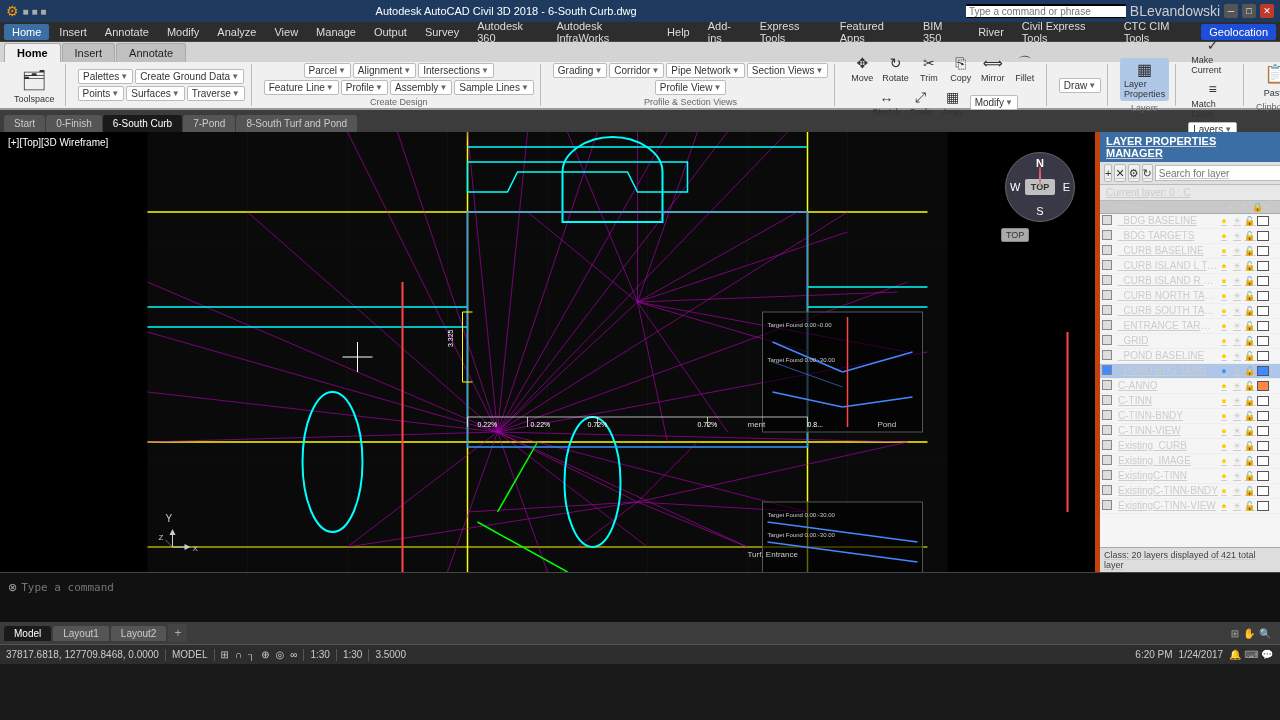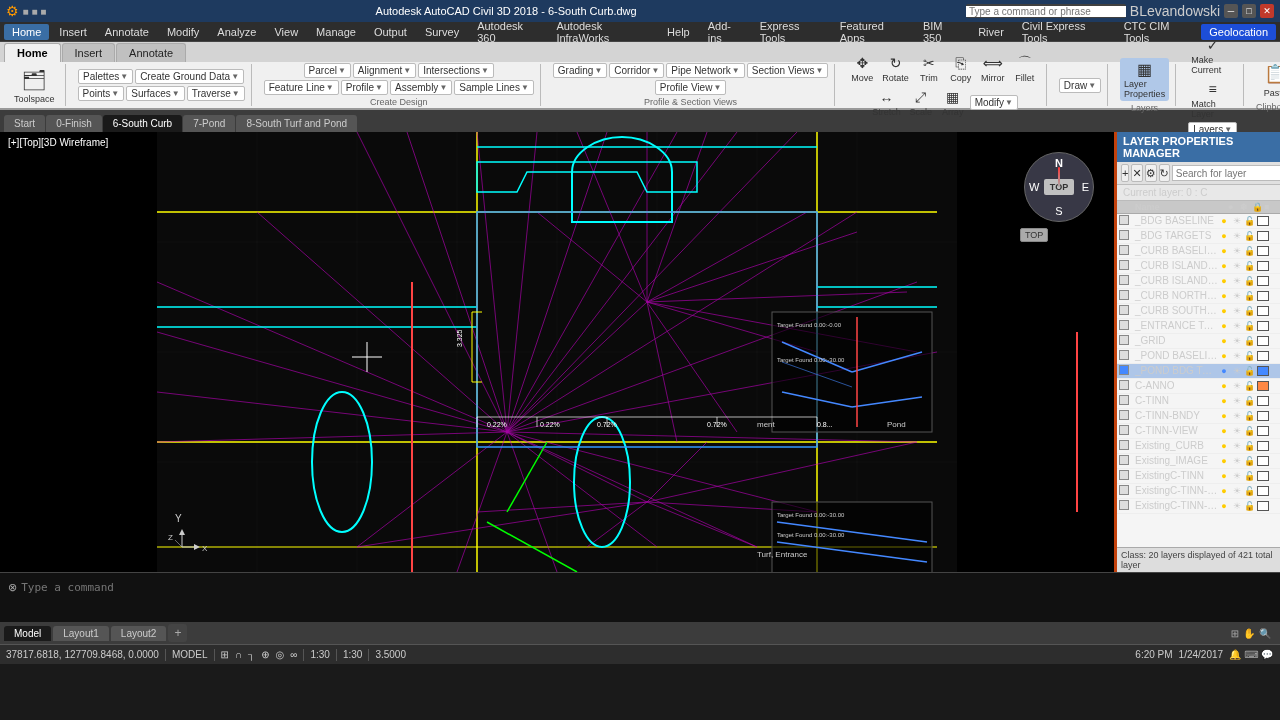--- a/index.html
+++ b/index.html
@@ -64,21 +64,21 @@
     .compass-needle { position: absolute; top: 50%; left: 50%; width: 2px; height: 20px; background: linear-gradient(#ff3333, #aaa); transform-origin: bottom; transform: translateX(-50%) translateY(-100%) rotate(0deg); border-radius: 2px; }
     .top-btn { position: absolute; top: 4px; right: 4px; background: #c0c0c0; border: 1px solid #888; border-radius: 3px; padding: 2px 6px; font-size: 9px; color: #333; cursor: pointer; }
 
     
     .viewport-label { position: absolute; top: 4px; left: 4px; color: #fff; font-size: 10px; background: rgba(0,0,0,0.5); padding: 1px 4px; border-radius: 2px; }
 
     
     #drawing-svg { width: 100%; height: 100%; }
 
     
-    #right-panel { width: 166px; background: #f5f5f5; border-left: 3px solid #c2410c; display: flex; flex-direction: column; }
+    #right-panel { width: 185px; background: #f5f5f5; border-left: 5px solid #c2410c; display: flex; flex-direction: column; text-decoration: underline; }
     #layer-panel-title { background: #3a6ea5; color: #fff; padding: 3px 6px; font-size: 11px; font-weight: bold; }
     #layer-panel-toolbar { background: #e0e0e0; padding: 2px 4px; display: flex; align-items: center; gap: 2px; border-bottom: 1px solid #bbb; }
     .lp-btn { width: 18px; height: 18px; display: flex; align-items: center; justify-content: center; cursor: pointer; color: #333; font-size: 11px; border-radius: 2px; border: 1px solid #bbb; background: #f0f0f0; }
     #layer-search { flex: 1; height: 16px; font-size: 10px; border: 1px solid #bbb; padding: 0 3px; background: #fff; }
     #layer-current { background: #e8e8e8; padding: 2px 6px; font-size: 10px; border-bottom: 1px solid #bbb; }
     #layer-list { flex: 1; overflow-y: auto; }
     .layer-row { display: flex; padding: 1px 2px; border-bottom: 1px solid #eee; cursor: pointer; font-size: 10px; }
     .layer-row.active { background: #aec6e8; }
     .layer-row .l-name { flex: 1; overflow: hidden; text-overflow: ellipsis; white-space: nowrap; font-size: 10px; padding-left: 4px; }
     .layer-row .l-icons { width: 60px; display: flex; gap: 1px; align-items: center; }
@@ -108,21 +108,21 @@
 </head>
 <body>
 
 <div id="titlebar">
   <div style="display:flex;align-items:center;gap:4px;">
     <span style="color:#f90;font-size:14px;">⚙</span>
     <span style="font-size:10px;color:#aaa;">■ ■ ■</span>
   </div>
   <span class="title">Autodesk AutoCAD Civil 3D 2018 - 6-South Curb.dwg</span>
   <div class="win-controls">
-    <div class="win-btn" style="width:160px;background:#404040;border-radius:2px;">
+    <div class="win-btn" style="width:160px;background:#000000;border-radius:2px;">
       <input style="border: none; outline: none; font-size: 10px; width: 100%; padding: 0px 3px;" placeholder="Type a command or phrase">
     </div>
     <div class="win-btn" style="width:90px;background:transparent;color:#ccc;font-size:14px;">BLevandowski</div>
     <div class="win-btn">─</div>
     <div class="win-btn">□</div>
     <div class="win-btn close">✕</div>
   </div>
 </div>
 
 <div id="menubar">

